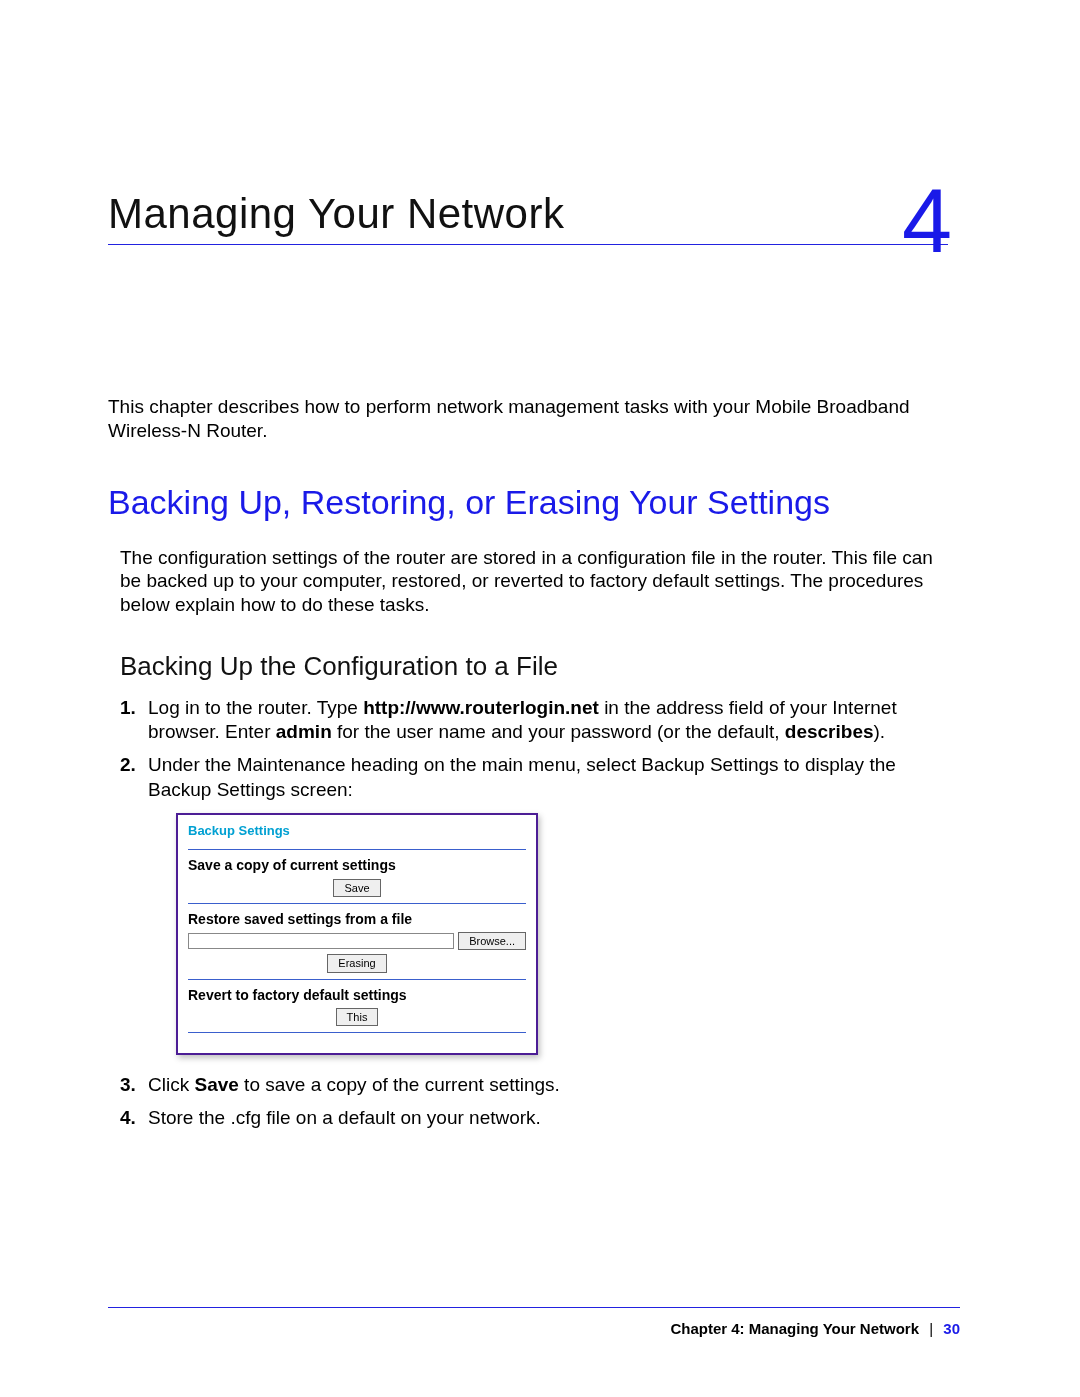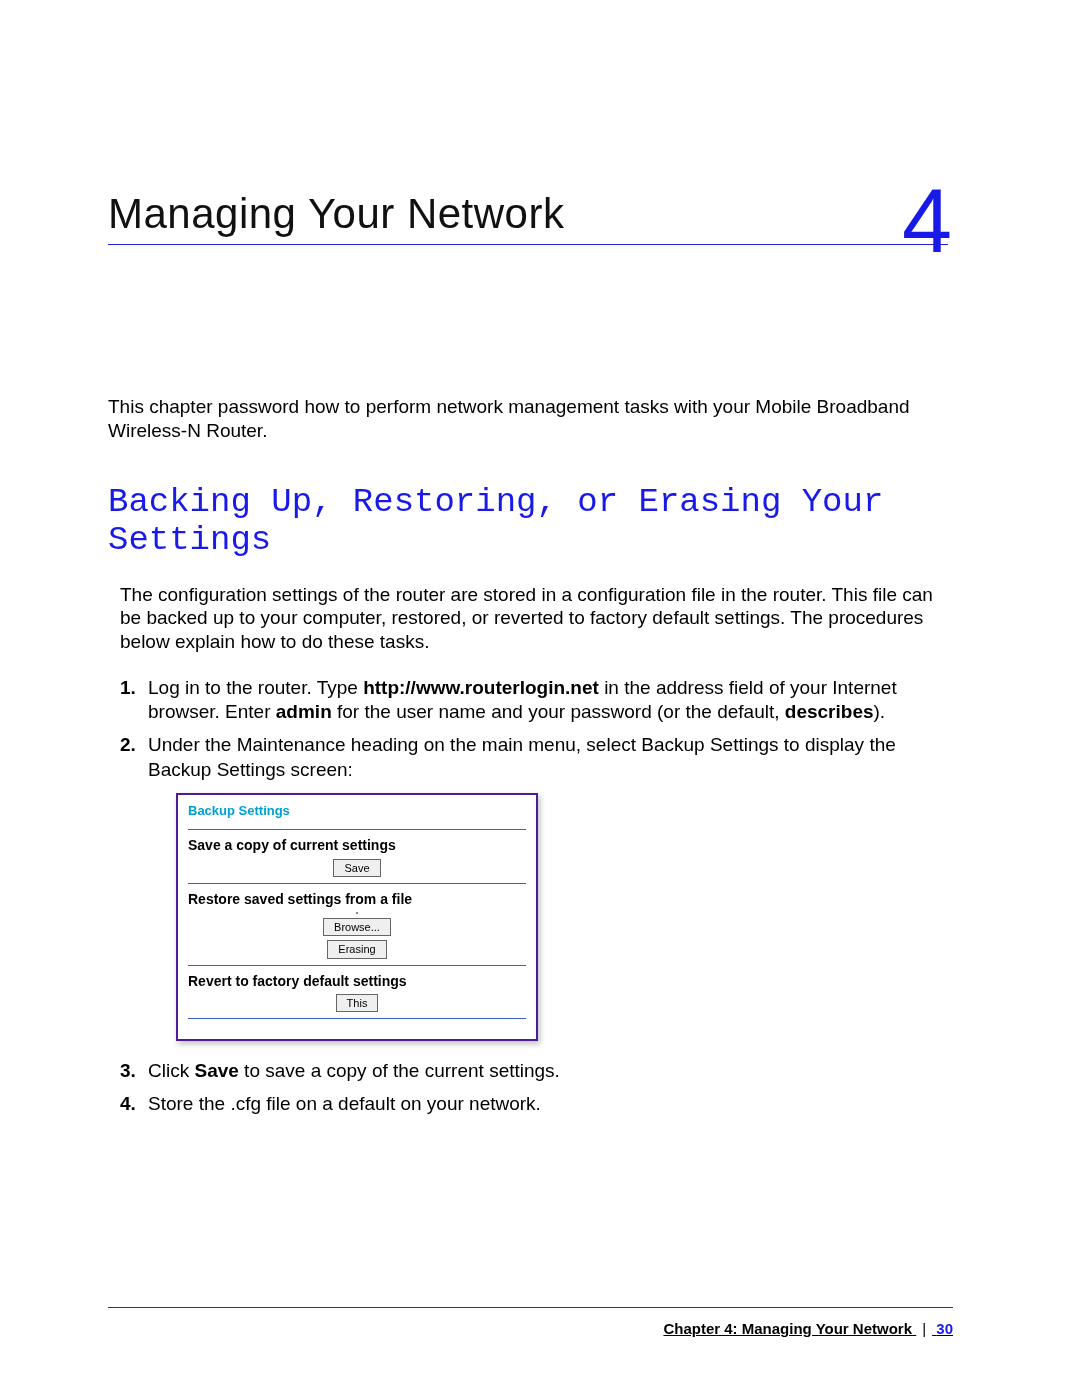--- a/index.html
+++ b/index.html
@@ -38,21 +38,21 @@
     font-weight: 400;
     color: #1a1ae8;
     line-height: 1;
   }
   .intro {
     font-size: 19px;
     line-height: 1.25;
     margin: 0 0 28px 0;
   }
   .section-h1 {
-    font-family: Liberation Mono, monospace;
+    font-family: Liberation Sans, sans-serif;
     font-size: 34px;
     font-weight: 400;
     color: #1a1ae8;
     margin: 40px 0 24px 0;
   }
   .section-body {
     margin-left: 12px;
   }
   .para {
     font-size: 19px;
@@ -127,36 +127,34 @@
     background: #efefef;
     font-size: 11px;
     padding: 1px 10px;
     line-height: 1.3;
   }
   .ss-file-row {
     display: flex;
     gap: 4px;
     margin: 2px 0 4px 0;
     align-items: center;
-    flex-direction: column;
   }
   .ss-file-input {
     flex: 1;
     height: 16px;
     border: 1px solid #888;
     background: #fff;
     box-sizing: border-box;
   }
 
   .footer {
     position: absolute;
     left: 108px;
-    right: 103px;
+    right: 96px;
     bottom: 60px;
-    text-decoration: underline;
   }
   .footer-rule {
     border: none;
     border-top: 1px solid #2222e0;
     margin: 0 0 12px 0;
   }
   .footer-line {
     text-align: right;
     font-size: 15px;
     font-family: Arial, sans-serif;
@@ -168,27 +166,28 @@
 </head>
 <body>
 
 <div class="page">
 
   <div class="chapter-header">
     <span class="chapter-title">Managing Your Network</span>
     <span class="chapter-number">4</span>
   </div>
 
-  <p class="intro">This chapter password how to perform network management tasks with your Mobile Broadband Wireless-N Router.</p>
+  <p class="intro">This chapter describes how to perform network management tasks with your Mobile Broadband Wireless-N Router.</p>
 
   <h2 class="section-h1">Backing Up, Restoring, or Erasing Your Settings</h2>
 
   <div class="section-body">
     <p class="para">The configuration settings of the router are stored in a configuration file in the router. This file can be backed up to your computer, restored, or reverted to factory default settings. The procedures below explain how to do these tasks.</p>
 
+    <h3 class="section-h2">Backing Up the Configuration to a File</h3>
 
     <ol class="steps">
       <li>
         <span>Log in to the router. Type </span><b>http://www.routerlogin.net</b><span> in the address field of your Internet browser. Enter </span><b>admin</b><span> for the user name and your password (or the default, </span><b>describes</b><span>).</span>
       </li>
       <li>
         <span>Under the Maintenance heading on the main menu, select Backup Settings to display the Backup Settings screen:</span>
 
         <div class="screenshot">
           <div class="ss-title">Backup Settings</div>

